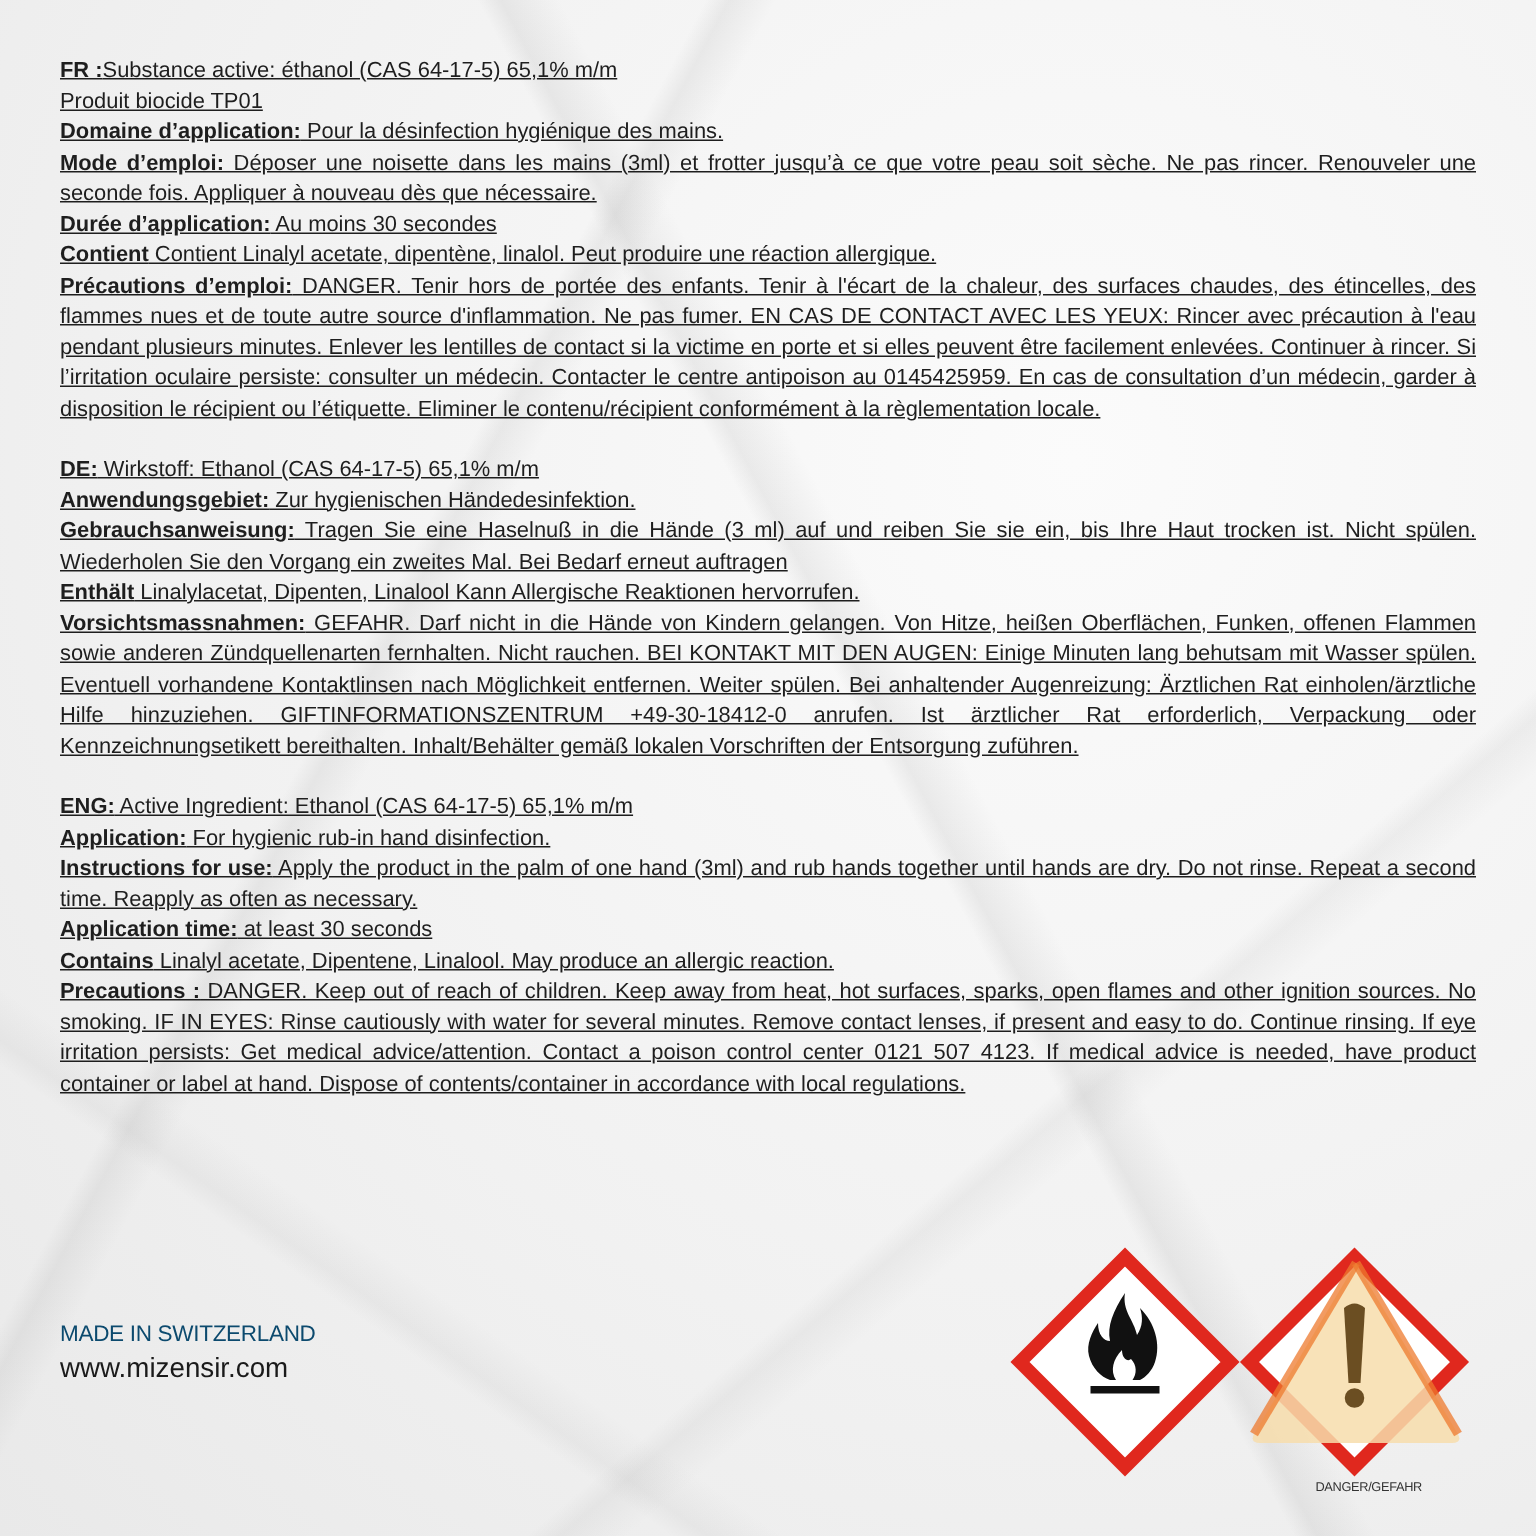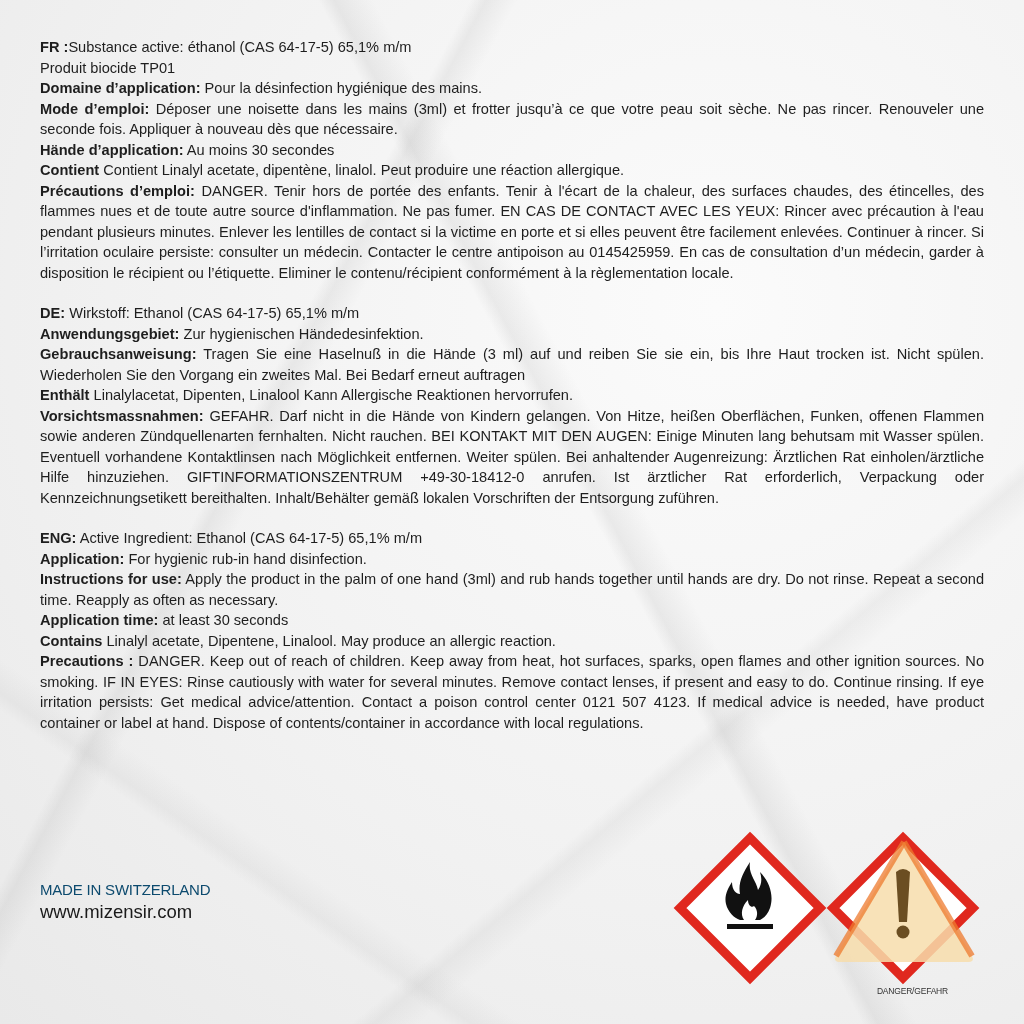--- a/index.html
+++ b/index.html
@@ -9,21 +9,21 @@
       linear-gradient(118deg, rgba(0,0,0,0) 0%, rgba(0,0,0,0) 30%, rgba(120,120,120,0.10) 31%, rgba(0,0,0,0) 33%, rgba(0,0,0,0) 100%),
       linear-gradient(62deg, rgba(0,0,0,0) 0%, rgba(0,0,0,0) 55%, rgba(110,110,110,0.10) 56%, rgba(0,0,0,0) 58.5%, rgba(0,0,0,0) 100%),
       linear-gradient(140deg, rgba(0,0,0,0) 0%, rgba(0,0,0,0) 70%, rgba(120,120,120,0.08) 71%, rgba(0,0,0,0) 73%, rgba(0,0,0,0) 100%),
       linear-gradient(35deg, rgba(0,0,0,0) 0%, rgba(0,0,0,0) 18%, rgba(120,120,120,0.07) 19%, rgba(0,0,0,0) 21%, rgba(0,0,0,0) 100%),
       radial-gradient(ellipse at 70% 30%, #fbfbfb 0%, #f1f1f1 60%, #e9e9e9 100%);
     font-family: "Liberation Sans", sans-serif;
     color: #1e1e1e;
   }
   .content {
     position: absolute; left: 40px; top: 37px; width: 944px;
-    font-size: 14.6px; line-height: 20.5px;
+    font-size: 14.6px; line-height: 20.5px; text-decoration: underline;
   }
   .section { margin: 0 0 20px 0; }
   .line { display: block; text-align: justify; text-align-last: left; }
   .line b { font-weight: bold; }
   .footer {
     position: absolute; left: 40px; top: 880px;
   }
   .made { font-size: 15px; letter-spacing: -0.2px; color: #0c4a6e; display: block; line-height: 20px; }
   .url { font-size: 18.5px; font-weight: normal; color: #1a1a1a; display: block; line-height: 24px; }
   .pictos { position: absolute; left: 670px; top: 825px; width: 350px; height: 190px; }
@@ -35,21 +35,21 @@
 </head>
 <body>
 
 <div class="content">
 
   <div class="section">
     <span class="line"><b>FR :</b><span>Substance active: éthanol (CAS 64-17-5) 65,1% m/m</span></span>
     <span class="line"><span>Produit biocide TP01</span></span>
     <span class="line"><b>Domaine d’application:</b><span> Pour la désinfection hygiénique des mains.</span></span>
     <span class="line"><b>Mode d’emploi:</b><span> Déposer une noisette dans les mains (3ml) et frotter jusqu’à ce que votre peau soit sèche. Ne pas rincer. Renouveler une seconde fois. Appliquer à nouveau dès que nécessaire.</span></span>
-    <span class="line"><b>Hände d’application:</b><span> Au moins 30 secondes</span></span>
+    <span class="line"><b>Durée d’application:</b><span> Au moins 30 secondes</span></span>
     <span class="line"><b>Contient</b><span> Contient Linalyl acetate, dipentène, linalol. Peut produire une réaction allergique.</span></span>
     <span class="line"><b>Précautions d’emploi:</b><span> DANGER. Tenir hors de portée des enfants. Tenir à l'écart de la chaleur, des surfaces chaudes, des étincelles, des flammes nues et de toute autre source d'inflammation. Ne pas fumer. EN CAS DE CONTACT AVEC LES YEUX: Rincer avec précaution à l'eau pendant plusieurs minutes. Enlever les lentilles de contact si la victime en porte et si elles peuvent être facilement enlevées. Continuer à rincer. Si l’irritation oculaire persiste: consulter un médecin. Contacter le centre antipoison au 0145425959. En cas de consultation d’un médecin, garder à disposition le récipient ou l’étiquette. Eliminer le contenu/récipient conformément à la règlementation locale.</span></span>
   </div>
 
   <div class="section">
     <span class="line"><b>DE:</b><span> Wirkstoff: Ethanol (CAS 64-17-5) 65,1% m/m</span></span>
     <span class="line"><b>Anwendungsgebiet:</b><span> Zur hygienischen Händedesinfektion.</span></span>
     <span class="line"><b>Gebrauchsanweisung:</b><span> Tragen Sie eine Haselnuß in die Hände (3 ml) auf und reiben Sie sie ein, bis Ihre Haut trocken ist. Nicht spülen. Wiederholen Sie den Vorgang ein zweites Mal. Bei Bedarf erneut auftragen</span></span>
     <span class="line"><b>Enthält</b><span> Linalylacetat, Dipenten, Linalool Kann Allergische Reaktionen hervorrufen.</span></span>
     <span class="line"><b>Vorsichtsmassnahmen:</b><span> GEFAHR. Darf nicht in die Hände von Kindern gelangen. Von Hitze, heißen Oberflächen, Funken, offenen Flammen sowie anderen Zündquellenarten fernhalten. Nicht rauchen. BEI KONTAKT MIT DEN AUGEN: Einige Minuten lang behutsam mit Wasser spülen. Eventuell vorhandene Kontaktlinsen nach Möglichkeit entfernen. Weiter spülen. Bei anhaltender Augenreizung: Ärztlichen Rat einholen/ärztliche Hilfe hinzuziehen. GIFTINFORMATIONSZENTRUM    +49-30-18412-0 anrufen. Ist ärztlicher Rat erforderlich, Verpackung oder Kennzeichnungsetikett bereithalten. Inhalt/Behälter gemäß lokalen Vorschriften der Entsorgung zuführen.</span></span>

